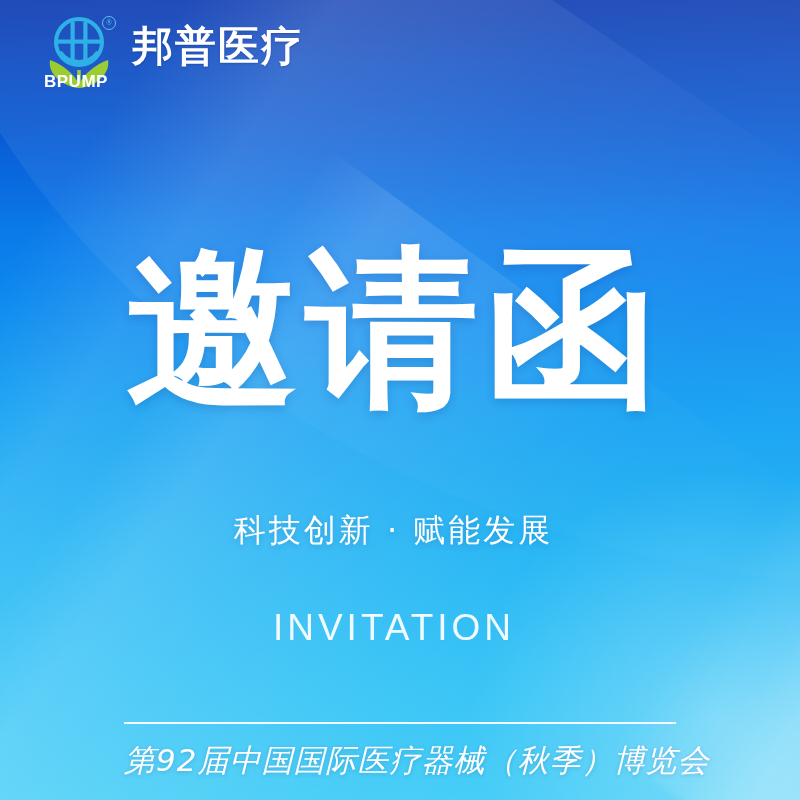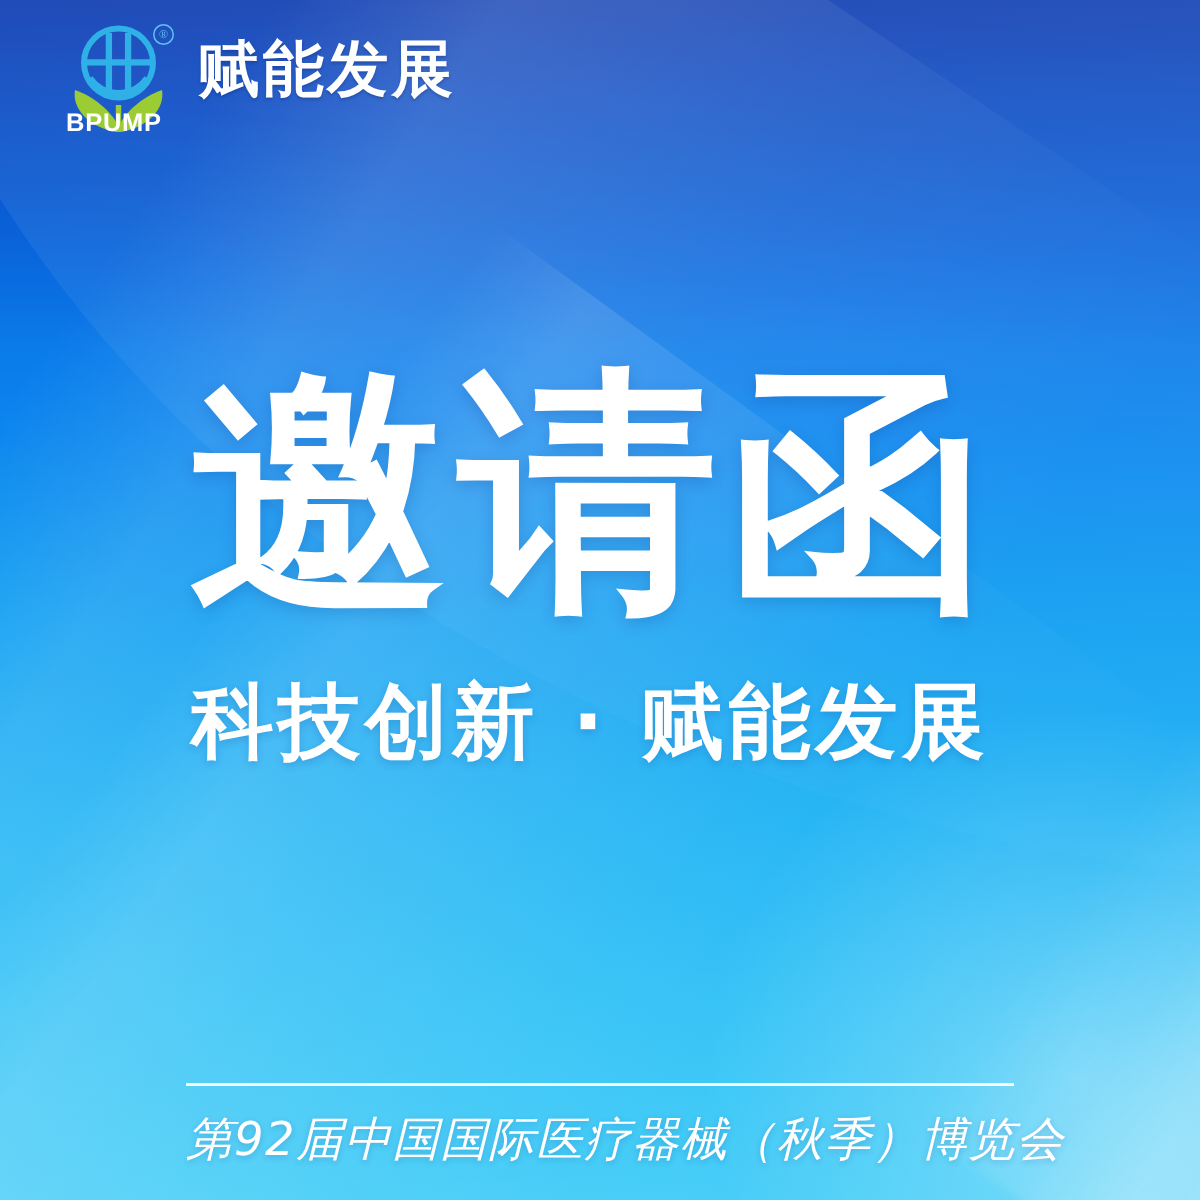--- a/index.html
+++ b/index.html
@@ -166,24 +166,24 @@
     color: #ffffff;
     font-size: 172px;
     font-weight: bold;
     line-height: 1;
     letter-spacing: 8px;
     text-indent: 8px;
     font-family: "DejaVu Sans", "Liberation Sans", sans-serif;
     text-shadow: 0 3px 10px rgba(0,40,120,0.18);
   }
   .sub-title {
-    margin-top: 30px;
-    color: #ffffff;
-    font-size: 55px;
-    font-weight: bold;
+    margin-top: 94px;
+    color: #ffffff;
+    font-size: 32px;
+    font-weight: normal;
     letter-spacing: 3px;
     text-indent: 3px;
     font-family: "DejaVu Sans", "Liberation Sans", sans-serif;
     text-shadow: 0 2px 6px rgba(0,40,120,0.18);
   }
   .en-title {
     margin-top: 54px;
     color: #ffffff;
     font-size: 37px;
     font-weight: 300;
@@ -246,26 +246,27 @@
 
         <rect x="14" y="25.5" width="42" height="4.2" fill="#2fb0e6"></rect>
         <rect x="26.5" y="8" width="4.2" height="40" fill="#2fb0e6"></rect>
         <rect x="39.3" y="8" width="4.2" height="40" fill="#2fb0e6"></rect>
 
         <path d="M16 38 A 23 23 0 0 0 54 38" fill="none" stroke="#2fb0e6" stroke-width="4"></path>
       </svg>
       <div class="reg-mark">®</div>
       <div class="logo-word">BPUMP</div>
     </div>
-    <div class="brand-name">赋能发展</div>
+    <div class="brand-name">邦普医疗</div>
   </div>
 
   <div class="center">
     <div class="main-title">邀请函</div>
     <div class="sub-title">科技创新 · 赋能发展</div>
+    <div class="en-title">INVITATION</div>
   </div>
 
   <div class="banner">
     <div class="banner-rule"></div>
     <div class="banner-text">第92届中国国际医疗器械（秋季）博览会</div>
     <div class="banner-rule"></div>
   </div>
 
 </div>
 

